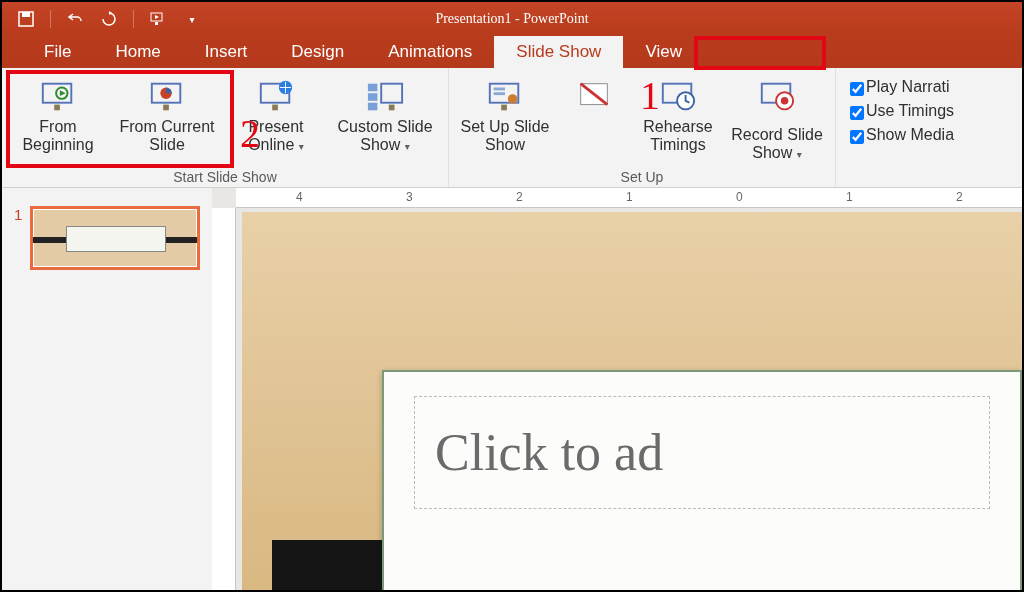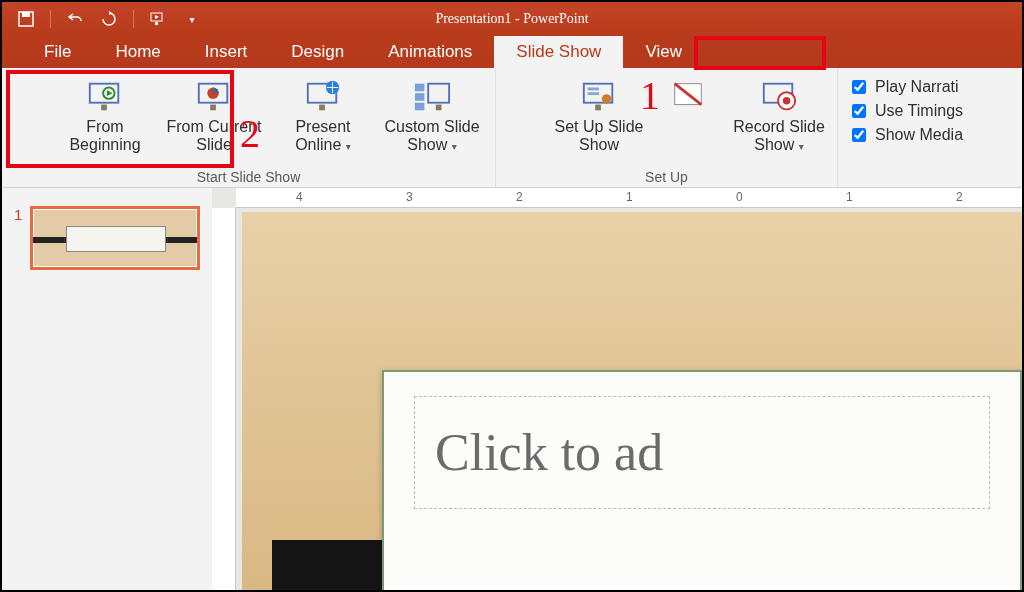--- a/index.html
+++ b/index.html
@@ -11,30 +11,30 @@
 .qat-btn svg { width: 16px; height: 16px; }
 .qat-sep { width: 1px; height: 18px; background: rgba(255,255,255,0.3); margin: 0 4px; }
 .title-center { position: absolute; left: 50%; transform: translateX(-50%); width: auto; text-align: center; font-size: 14px; white-space: nowrap; font-family: Liberation Serif, serif; }
 
 .tabbar { background: linear-gradient(#b83b1c, #b5391c); height: 32px; display: flex; align-items: flex-end; padding-left: 20px; gap: 0; }
 .tab { color: #fff; font-size: 17px; padding: 6px 22px 6px 22px; cursor: pointer; white-space: nowrap; }
 .tab.active { background: #f3f3f3; color: #b83b1c; }
 
 .ribbon { background: #f3f3f3; height: 120px; display: flex; border-bottom: 1px solid #d0d0d0; }
 .ribbon-group { display: flex; flex-direction: column; align-items: center; padding: 2px 8px 0 8px; border-right: 1px solid #e0e0e0; }
-.ribbon-group-items { display: flex; flex: 1; align-items: flex-start; gap: 6px; padding-top: 4px; margin-left: 47px; }
+.ribbon-group-items { display: flex; flex: 1; align-items: flex-start; gap: 6px; padding-top: 4px; }
 .ribbon-group-label { font-size: 14px; color: #5a5a5a; padding-bottom: 2px; }
 
 .big-btn { display: flex; flex-direction: column; align-items: center; width: 96px; text-align: center; padding: 4px 2px; cursor: pointer; }
 .big-btn .icon-box { width: 38px; height: 38px; display: flex; align-items: center; justify-content: center; margin-bottom: 2px; }
 .big-btn .lbl { font-size: 16px; color: #303030; line-height: 1.15; }
 .big-btn .lbl .caret { font-size: 10px; color: #606060; }
 
 .checks { display: flex; flex-direction: column; gap: 6px; padding: 8px 6px 0 6px; }
-.check-row { display: flex; align-items: center; gap: 9px; font-size: 16px; color: #303030; white-space: nowrap; }
+.check-row { display: flex; align-items: flex-end; gap: 2px; font-size: 16px; color: #303030; white-space: nowrap; }
 .check-row input { width: 14px; height: 14px; }
 
 .annot-box { position: absolute; border: 4px solid #e30613; pointer-events: none; }
 .annot-num { position: absolute; color: #e30613; font-size: 40px; font-family: "Times New Roman", serif; pointer-events: none; }
 
 .workspace { display: flex; height: calc(592px - 34px - 32px - 120px - 4px); background: #e9e7e4; }
 .thumb-pane { width: 210px; background: #f3f3f3; padding: 18px 12px; display: flex; gap: 8px; }
 .thumb-num { font-size: 15px; color: #c64325; }
 .thumb { width: 170px; height: 64px; border: 3px solid #e86a3f; background: #e3cba5; position: relative; box-shadow: 0 0 0 1px #fff inset; }
 .thumb::after { content: ""; position: absolute; left: 20%; top: 30%; width: 60%; height: 40%; background: #f5f5f0; border: 1px solid #888; }
@@ -167,21 +167,31 @@
         <div class="lbl">Set Up Slide Show</div>
       </div>
       <div class="big-btn" style="width:70px;">
         <div class="icon-box">
           <svg viewBox="0 0 40 40">
               <rect x="6" y="6" width="28" height="22" fill="#fff" stroke="#888"></rect>
               <line x1="6" y1="6" x2="34" y2="28" stroke="#c33" stroke-width="3"></line>
             </svg>
         </div>
       </div>
-      <div class="big-btn" style="width:100px;">
+      <div class="big-btn" style="width:86px;">
+        <div class="icon-box">
+          <svg viewBox="0 0 40 40">
+              <rect x="4" y="6" width="30" height="20" class="ico-screen"></rect>
+              <circle cx="28" cy="24" r="9" fill="#fff" stroke="#3a64a6" stroke-width="2"></circle>
+              <path d="M28 18 V24 L32 26" stroke="#3a64a6" stroke-width="2" fill="none"></path>
+            </svg>
+        </div>
+        <div class="lbl">Rehearse Timings</div>
+      </div>
+      <div class="big-btn" style="width:100px;gap:8px;">
         <div class="icon-box">
           <svg viewBox="0 0 40 40">
               <rect x="4" y="6" width="30" height="20" class="ico-screen"></rect>
               <circle cx="28" cy="24" r="9" fill="#fff" stroke="#c33" stroke-width="2"></circle>
               <circle cx="28" cy="24" r="4" fill="#c33"></circle>
             </svg>
         </div>
         <div class="lbl"><span>Record Slide Show</span> <span class="caret">▾</span></div>
       </div>
     </div>

